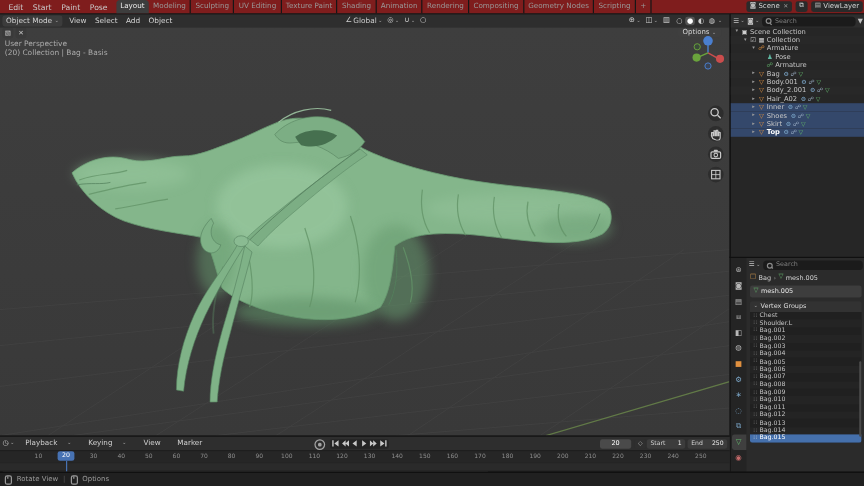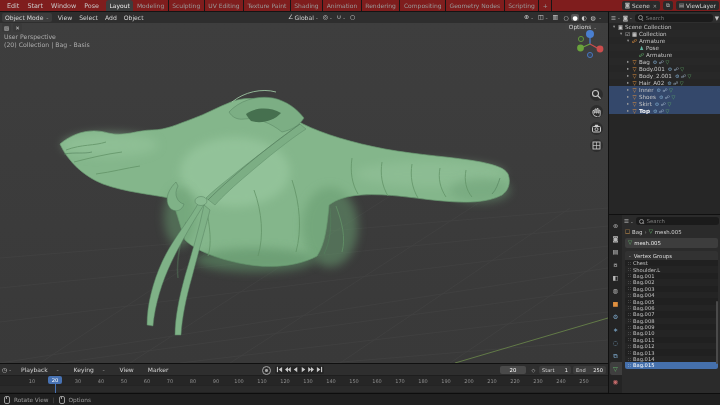--- a/index.html
+++ b/index.html
@@ -144,21 +144,21 @@
 </style>
 </head>
 <body>
 
 <div id="app">
 
   <header class="topbar">
     <nav class="menus" id="topbar-menus">
         <span class="menu-item">Edit</span>
         <span class="menu-item">Start</span>
-        <span class="menu-item">Window</span>
+        <span class="menu-item">Paint</span>
         <span class="menu-item">Pose</span>
       </nav>
     <div class="workspaces" id="workspaces">
         <span class="ws-tab active">Layout</span>
         <span class="ws-tab">Modeling</span>
         <span class="ws-tab">Sculpting</span>
         <span class="ws-tab">UV Editing</span>
         <span class="ws-tab">Texture Paint</span>
         <span class="ws-tab">Shading</span>
         <span class="ws-tab">Animation</span>

